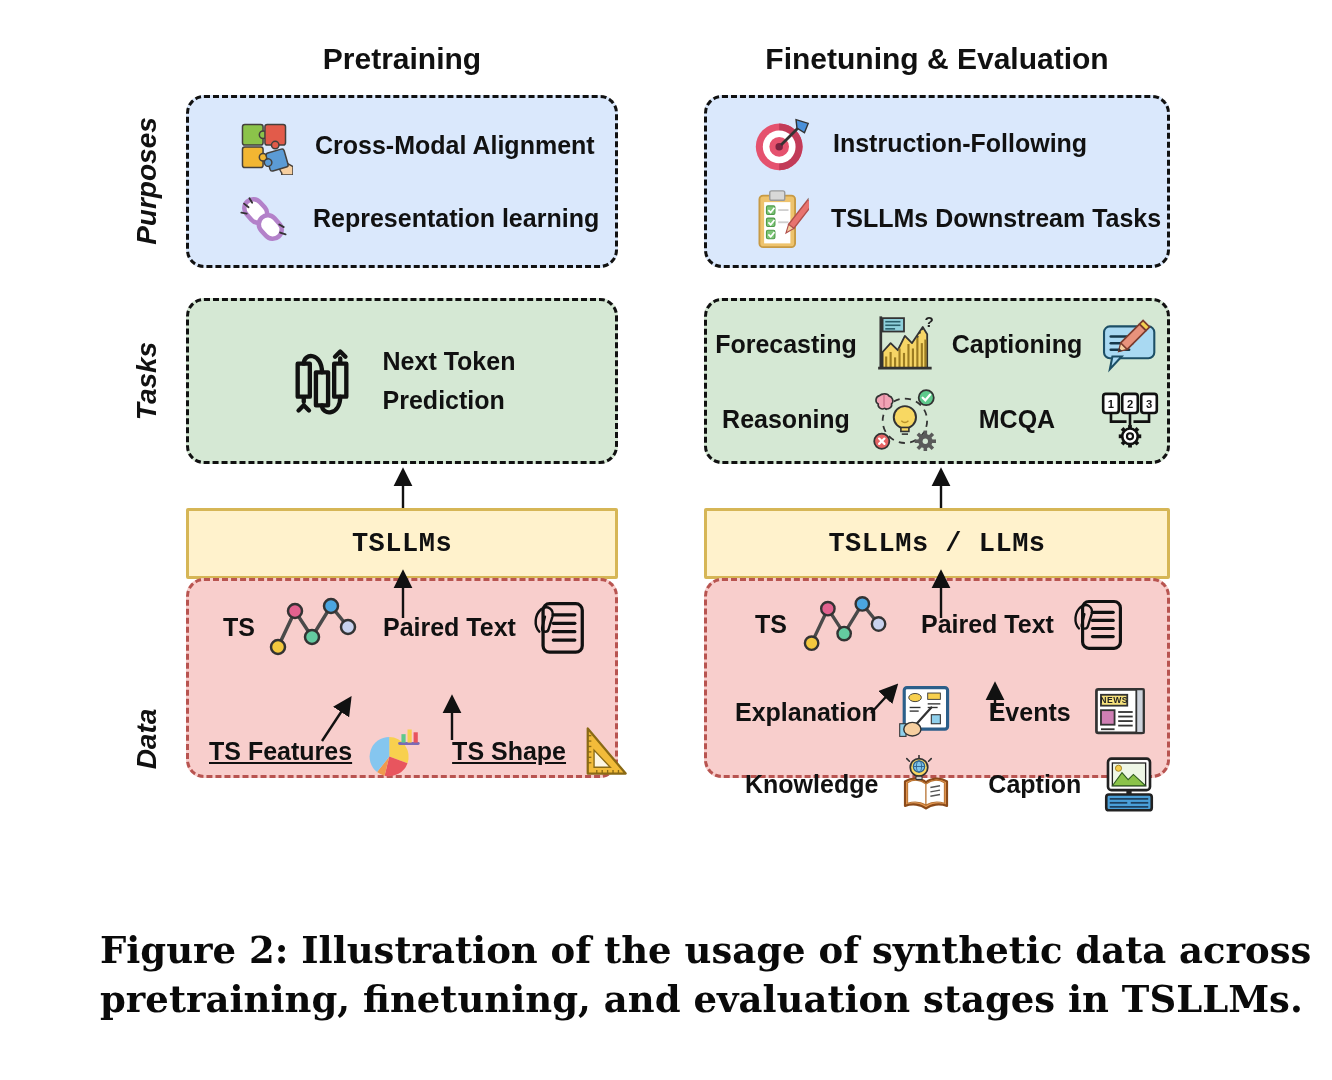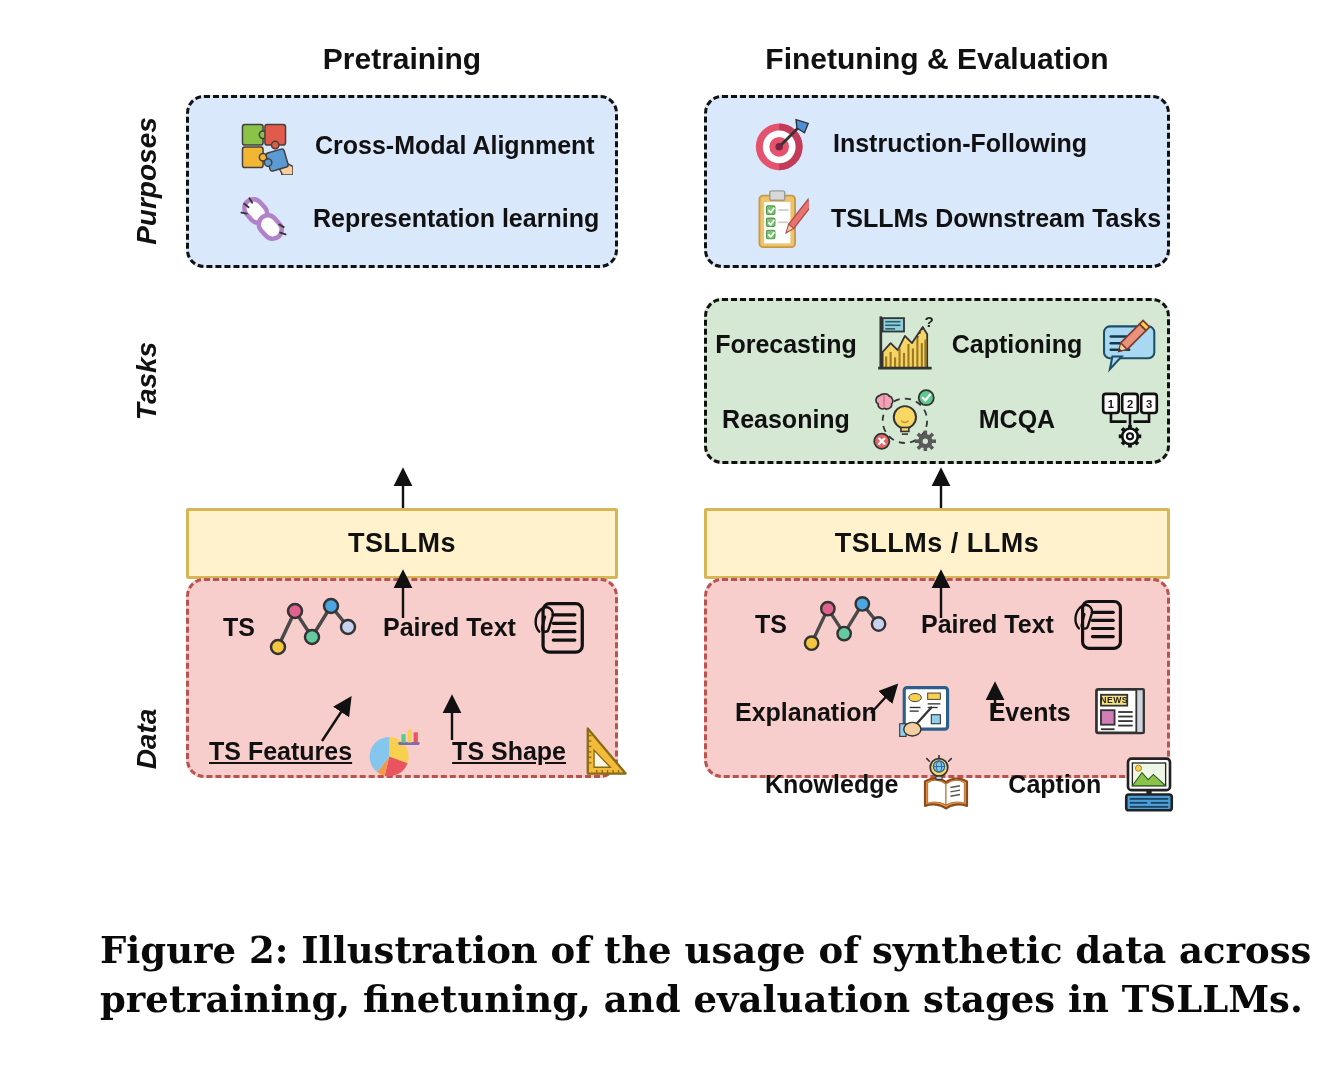--- a/index.html
+++ b/index.html
@@ -18,21 +18,21 @@
   .panel.tasks{background:var(--tasks-fill);}
   .panel.data{background:var(--data-fill);border-color:var(--data-border);}
   .colL{left:186px;width:432px;}
   .colR{left:704px;width:466px;}
   .rowP{top:95px;height:173px;}
   .rowT{top:298px;height:166px;}
   .rowD{top:578px;height:200px;}
   .model-box{position:absolute;top:508px;height:71px;box-sizing:border-box;
              background:var(--model-fill);border:3px solid var(--model-border);border-radius:2px;
              display:flex;align-items:center;justify-content:center;
-             font-weight:700;font-size:27px;letter-spacing:.5px;}
+             font-weight:700;font-size:27px;letter-spacing:.5px;font-family:Liberation Mono, monospace;}
   .p-row{display:flex;align-items:center;gap:22px;}
   .iconbox{flex:0 0 auto;display:flex;align-items:center;justify-content:center;}
   .p-label,.t-label,.d-label{font-weight:700;font-size:25px;white-space:nowrap;}
   .tasks-left-inner{width:100%;height:100%;display:flex;align-items:center;justify-content:center;gap:28px;}
   .ntp div{font-weight:700;font-size:25px;margin:10px 0;}
   .t-grid{width:100%;height:100%;display:grid;grid-template-columns:150px 66px 140px 66px;
           column-gap:10px;row-gap:10px;align-items:center;justify-items:center;
           align-content:center;justify-content:center;}
   .d-row{position:absolute;display:flex;align-items:center;}
   .overlay{position:absolute;left:0;top:0;pointer-events:none;}
@@ -129,20 +129,43 @@
             <rect x="42.5" y="8" width="7" height="34" fill="#e8736f" stroke="#b0504c" stroke-width="1.5"></rect>
             <polygon points="42.5,42 49.5,42 46,51" fill="#f6cfa0" stroke="#b0504c" stroke-width="1.2"></polygon>
             <rect x="42.5" y="4" width="7" height="4" fill="#c9c9c9" stroke="#999" stroke-width="1"></rect>
           </g>
         </svg>
       </span>
       <span class="p-label">TSLLMs Downstream Tasks</span>
     </div>
   </div>
 
+  <div class="panel tasks rowT colL">
+    <div class="tasks-left-inner">
+      <span class="iconbox">
+        <svg width="66" height="82" viewBox="0 0 76 84">
+          <g stroke="#111" stroke-width="5" fill="none" stroke-linecap="round" stroke-linejoin="round">
+            <rect x="10" y="22" width="14" height="38"></rect>
+            <rect x="31" y="32" width="14" height="38"></rect>
+            <rect x="52" y="22" width="14" height="38"></rect>
+            <path d="M17,22 C17,9 38,9 38,32"></path>
+            <path d="M38,70 C38,82 59,82 59,60"></path>
+            <path d="M17,61 L17,66"></path>
+            <path d="M11,76 L17,70 L23,76"></path>
+            <path d="M59,16 L59,21"></path>
+            <path d="M53,14 L59,8 L65,14"></path>
+          </g>
+        </svg>
+      </span>
+      <span class="ntp">
+        <div>Next Token</div>
+        <div>Prediction</div>
+      </span>
+    </div>
+  </div>
 
   <div class="panel tasks rowT colR">
     <div class="t-grid">
       <span class="t-label">Forecasting</span>
       <span class="iconbox">
         <svg width="66" height="66" viewBox="0 0 74 74">
           <path d="M13,64 L13,46 L22,36 L30,44 L38,28 L46,36 L58,18 L63,26 L63,64 Z" fill="#f6d566" stroke="#333" stroke-width="2" stroke-linejoin="round"></path>
           <g stroke="#9c7c22" stroke-width="2.4">
             <line x1="17" y1="64" x2="17" y2="51"></line>
               <line x1="22" y1="64" x2="22" y2="46"></line>
@@ -383,21 +406,21 @@
           <g stroke="#333" stroke-width="2">
             <line x1="30" y1="29" x2="46" y2="29"></line>
               <line x1="30" y1="34" x2="46" y2="34"></line>
             <line x1="30" y1="39" x2="46" y2="39"></line>
               <line x1="30" y1="44" x2="46" y2="44"></line>
             <line x1="11" y1="48" x2="26" y2="48"></line>
           </g>
         </svg>
       </span>
     </div>
-    <div class="d-row" style="top:174px;left:38px;gap:20px;margin-left:20px;">
+    <div class="d-row" style="top:174px;left:38px;gap:20px;">
       <span class="d-label">Knowledge</span>
       <span class="iconbox">
         <svg width="56" height="58" viewBox="0 0 64 66">
           <path d="M8,30 C16,25 26,26 32,31 C38,26 48,25 56,30 V58 C48,55 38,56 32,61 C26,56 16,55 8,58 Z" fill="#e89a52" stroke="#8a4a1a" stroke-width="2.5" stroke-linejoin="round"></path>
           <path d="M11,31.5 C18,27.5 26,28.5 32,33 V57 C26,53.5 18,52.8 11,55 Z" fill="#ffffff" stroke="#b87333" stroke-width="1.2"></path>
           <path d="M53,31.5 C46,27.5 38,28.5 32,33 V57 C38,53.5 46,52.8 53,55 Z" fill="#ffffff" stroke="#b87333" stroke-width="1.2"></path>
           <g stroke="#555" stroke-width="1.5">
             <line x1="37" y1="37" x2="48" y2="35"></line>
               <line x1="37" y1="42" x2="48" y2="40"></line>
             <line x1="37" y1="47" x2="48" y2="45"></line>

